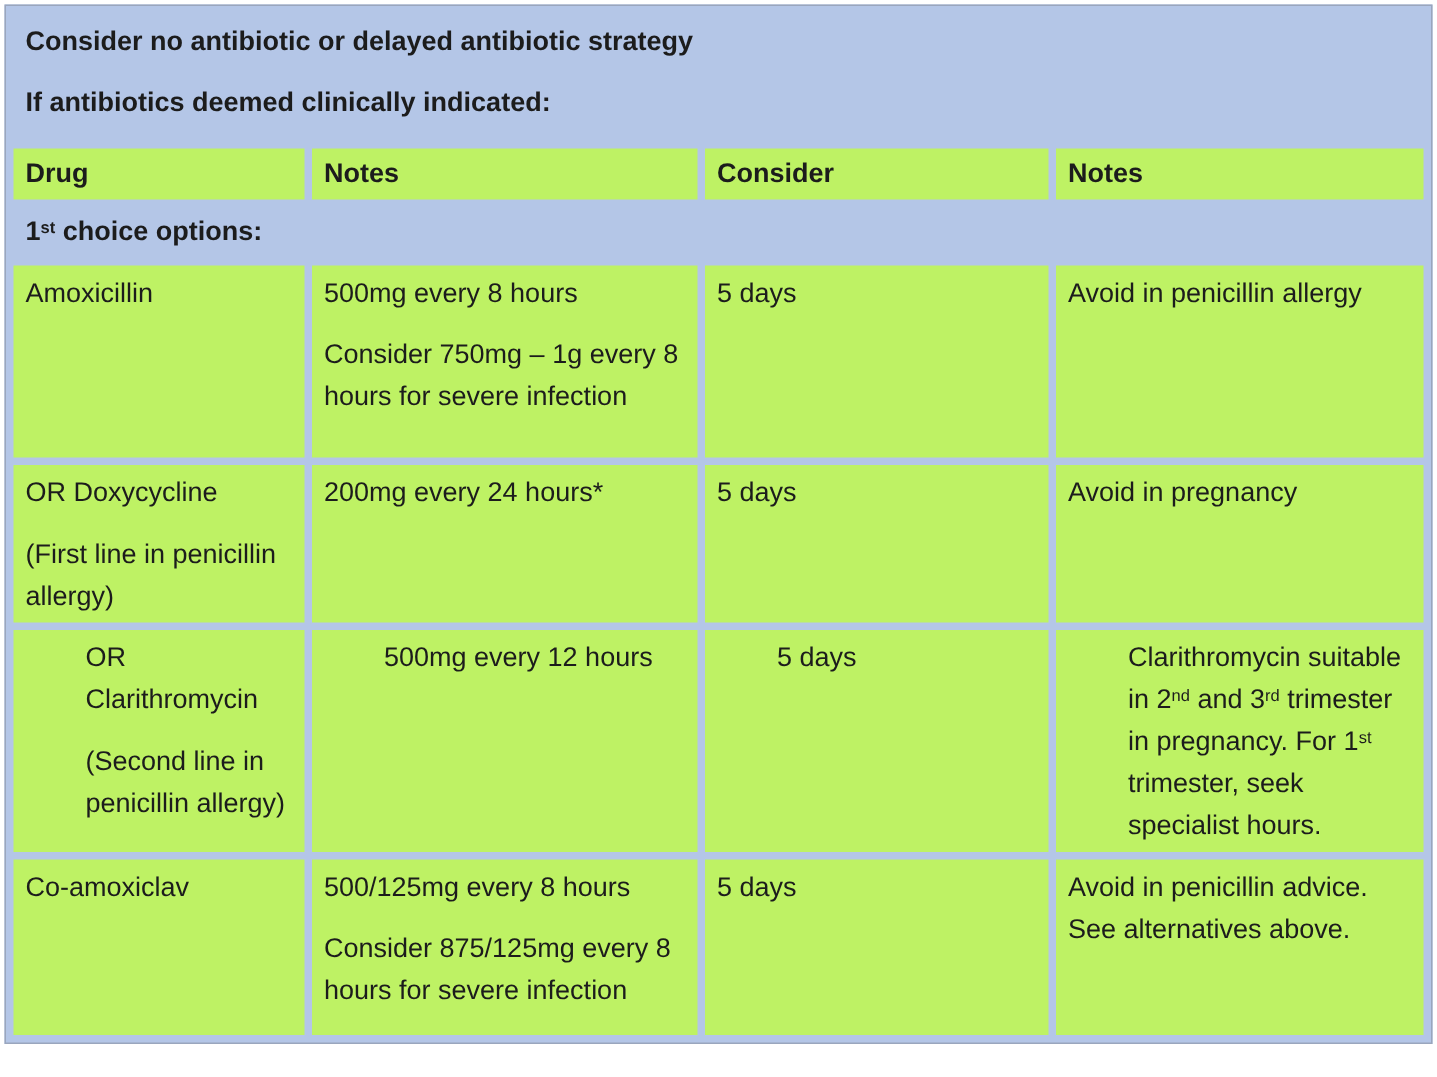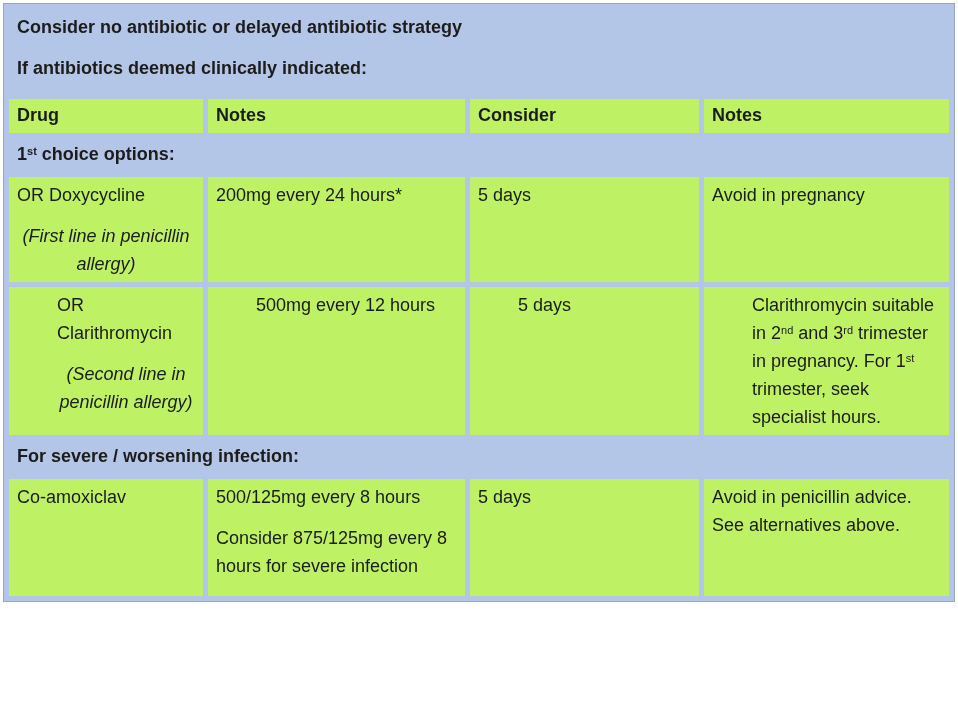--- a/index.html
+++ b/index.html
@@ -14,21 +14,21 @@
     table-layout:fixed;width:950px;
   }
   td{
     vertical-align:top;box-sizing:border-box;
     padding:4px 8px;font-size:18px;line-height:28px;
     overflow:hidden;
   }
   td.white{background:#bef264;}
   td.blue{background:#B4C6E7;}
   .b{font-weight:700;}
-  .i{font-style:italic;text-align:center;}
+  .i{}
   p{margin:0 0 13px 0;}
   p:last-child{margin-bottom:0;}
   sup{font-size:11px;line-height:0;position:relative;top:-0.45em;vertical-align:baseline;}
   tr.rh1 td{height:85px;}
   tr.rh2 td{height:32px;padding-top:2px;}
   tr.rh3 td{height:32px;padding-top:2px;margin-top:40px;}
   tr.rh4 td{height:128px;}
   tr.rh5 td{height:99px;}
   tr.rh6 td{height:143px;padding-left:48px;}
   tr.rh7 td{height:32px;padding-top:2px;}
@@ -60,20 +60,35 @@
       <td class="white b">Consider</td>
       <td class="white b">Notes</td>
     </tr>
 
     <tr class="rh3">
       <td colspan="4" class="blue b">
         <p><span>1</span><sup>st</sup><span> choice options:</span></p>
       </td>
     </tr>
 
+    <tr class="rh4">
+      <td class="white">
+        <p>Amoxicillin</p>
+      </td>
+      <td class="white">
+        <p>500mg every 8 hours</p>
+        <p>Consider 750mg – 1g every 8 hours for severe infection</p>
+      </td>
+      <td class="white">
+        <p>5 days</p>
+      </td>
+      <td class="white">
+        <p>Avoid in penicillin allergy</p>
+      </td>
+    </tr>
 
     <tr class="rh5">
       <td class="white">
         <p>OR Doxycycline</p>
         <p class="i">(First line in penicillin allergy)</p>
       </td>
       <td class="white">
         <p>200mg every 24 hours*</p>
       </td>
       <td class="white">
@@ -93,25 +108,20 @@
         <p>500mg every 12 hours</p>
       </td>
       <td class="white">
         <p>5 days</p>
       </td>
       <td class="white">
         <p><span>Clarithromycin suitable in 2</span><sup>nd</sup><span> and 3</span><sup>rd</sup><span> trimester in pregnancy. For 1</span><sup>st</sup><span> trimester, seek specialist hours.</span></p>
       </td>
     </tr>
 
-    <tr class="rh7">
-      <td colspan="4" class="blue b">
-        <p>For severe / worsening infection:</p>
-      </td>
-    </tr>
 
     <tr class="rh8">
       <td class="white">
         <p>Co-amoxiclav</p>
       </td>
       <td class="white">
         <p>500/125mg every 8 hours</p>
         <p>Consider 875/125mg every 8 hours for severe infection</p>
       </td>
       <td class="white">

